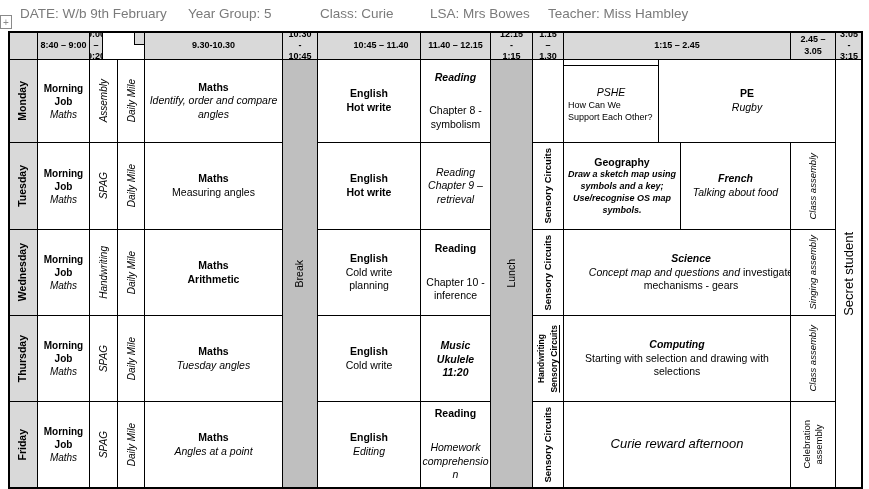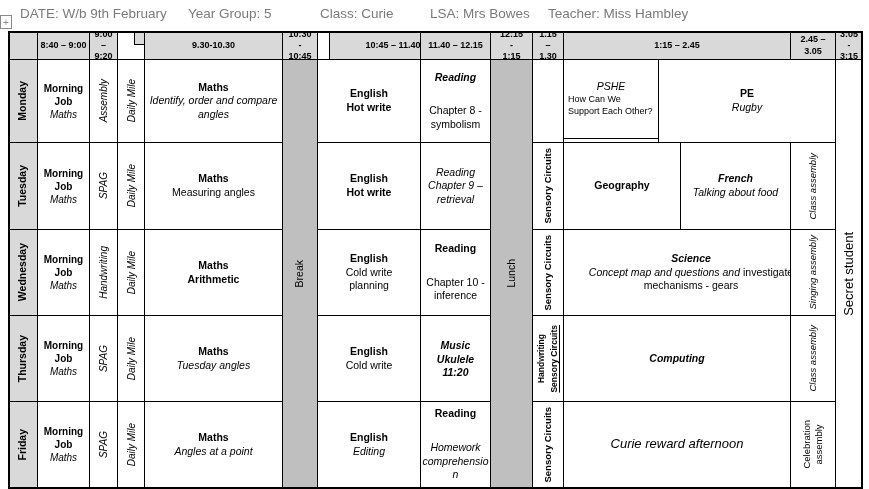--- a/index.html
+++ b/index.html
@@ -46,31 +46,31 @@
 
 <div class="handle">+</div>
 <span class="meta" style="left:20px">DATE: W/b 9th February</span>
 <span class="meta" style="left:188px">Year Group: 5</span>
 <span class="meta" style="left:320px">Class: Curie</span>
 <span class="meta" style="left:430px">LSA: Mrs Bowes</span>
 <span class="meta" style="left:548px">Teacher: Miss Hambley</span>
 
 <div class="cell hdr" style="left:8px;top:31px;width:30px;height:29px"></div>
 <div class="cell hdr" style="left:37px;top:31px;width:53px;height:29px">8:40 – 9:00</div>
-<div class="cell hdr" style="left:89px;top:31px;width:29px;height:29px">9:00
+<div class="cell hdr" style="left:89px;top:31px;width:14px;height:29px">9:00
 –
 9:20</div>
 <div class="cell hdr" style="left:134px;top:31px;width:28px;height:14px">9.20
 –
 9.30</div>
 <div class="cell hdr" style="left:144px;top:31px;width:139px;height:29px">9.30-10.30</div>
 <div class="cell hdr" style="left:282px;top:31px;width:36px;height:29px">10:30
 -
 10:45</div>
-<div class="cell hdr" style="left:329px;top:31px;width:128px;height:29px">10:45 – 11.40</div>
+<div class="cell hdr" style="left:317px;top:31px;width:128px;height:29px">10:45 – 11.40</div>
 <div class="cell hdr" style="left:420px;top:31px;width:71px;height:29px">11.40 – 12.15</div>
 <div class="cell hdr" style="left:490px;top:31px;width:43px;height:29px">12:15
 -
 1:15</div>
 <div class="cell hdr" style="left:532px;top:31px;width:32px;height:29px">1.15
 –
 1.30</div>
 <div class="cell hdr" style="left:563px;top:31px;width:228px;height:29px">1:15 – 2.45</div>
 <div class="cell hdr" style="left:790px;top:31px;width:46px;height:29px">2.45 –
 3.05</div>
@@ -108,21 +108,21 @@
 </div>
 <div class="cell" style="left:317px;top:59px;width:104px;height:84px">
   <span class="title b fs11">English</span>
   <span class="sub b fs11">Hot write</span>
 </div>
 <div class="cell" style="left:420px;top:59px;width:71px;height:84px">
   <span class="title bi fs11">Reading</span>
   <span class="sub fs11 wrap">Chapter 8 - symbolism</span>
 </div>
 <div class="cell" style="left:532px;top:59px;width:32px;height:84px"></div>
-<div class="cell" style="left:563px;top:59px;width:96px;height:80px">
+<div class="cell" style="left:563px;top:65px;width:96px;height:80px">
   <span class="title i fs11">PSHE</span>
   <span class="sub fs9 sub-left">How Can We Support Each Other?</span>
 </div>
 <div class="cell" style="left:658px;top:59px;width:178px;height:84px">
   <span class="title b fs11">PE</span>
   <span class="sub i fs11">Rugby</span>
 </div>
 
 <div class="cell gray" style="left:8px;top:142px;width:30px;height:88px">
   <span class="vert b fs11">Tuesday</span>
@@ -149,20 +149,21 @@
 <div class="cell" style="left:420px;top:142px;width:71px;height:88px">
   <span class="i fs11 pre">Reading
 Chapter 9 –
 retrieval</span>
 </div>
 <div class="cell" style="left:532px;top:142px;width:32px;height:88px">
   <span class="vert b fs95">Sensory Circuits</span>
 </div>
 <div class="cell" style="left:563px;top:142px;width:118px;height:88px">
   <span class="title b fs11">Geography</span>
+  <span class="sub bi fs9">Draw a sketch map using symbols and a key; Use/recognise OS map symbols.</span>
 </div>
 <div class="cell" style="left:680px;top:142px;width:111px;height:88px">
   <span class="title bi fs11">French</span>
   <span class="sub i fs11">Talking about food</span>
 </div>
 <div class="cell" style="left:790px;top:142px;width:46px;height:88px">
   <span class="vert i fs95">Class assembly</span>
 </div>
 
 <div class="cell gray" style="left:8px;top:229px;width:30px;height:87px">
@@ -231,20 +232,21 @@
 11:20</span>
 </div>
 <div class="cell" style="left:532px;top:315px;width:32px;height:87px">
   <span class="row2">
     <span class="vert b" style="font-size:8.5px">Handwriting</span>
     <span class="vert b u" style="font-size:8.5px">Sensory Circuits</span>
   </span>
 </div>
 <div class="cell" style="left:563px;top:315px;width:228px;height:87px">
   <span class="title bi fs11">Computing</span>
+  <span class="sub fs11">Starting with selection and drawing with selections</span>
 </div>
 <div class="cell" style="left:790px;top:315px;width:46px;height:87px">
   <span class="vert i fs95">Class assembly</span>
 </div>
 
 <div class="cell gray" style="left:8px;top:401px;width:30px;height:87px">
   <span class="vert b fs11">Friday</span>
 </div>
 <div class="cell" style="left:37px;top:401px;width:53px;height:87px">
   <span class="title b fs10 pre">Morning

